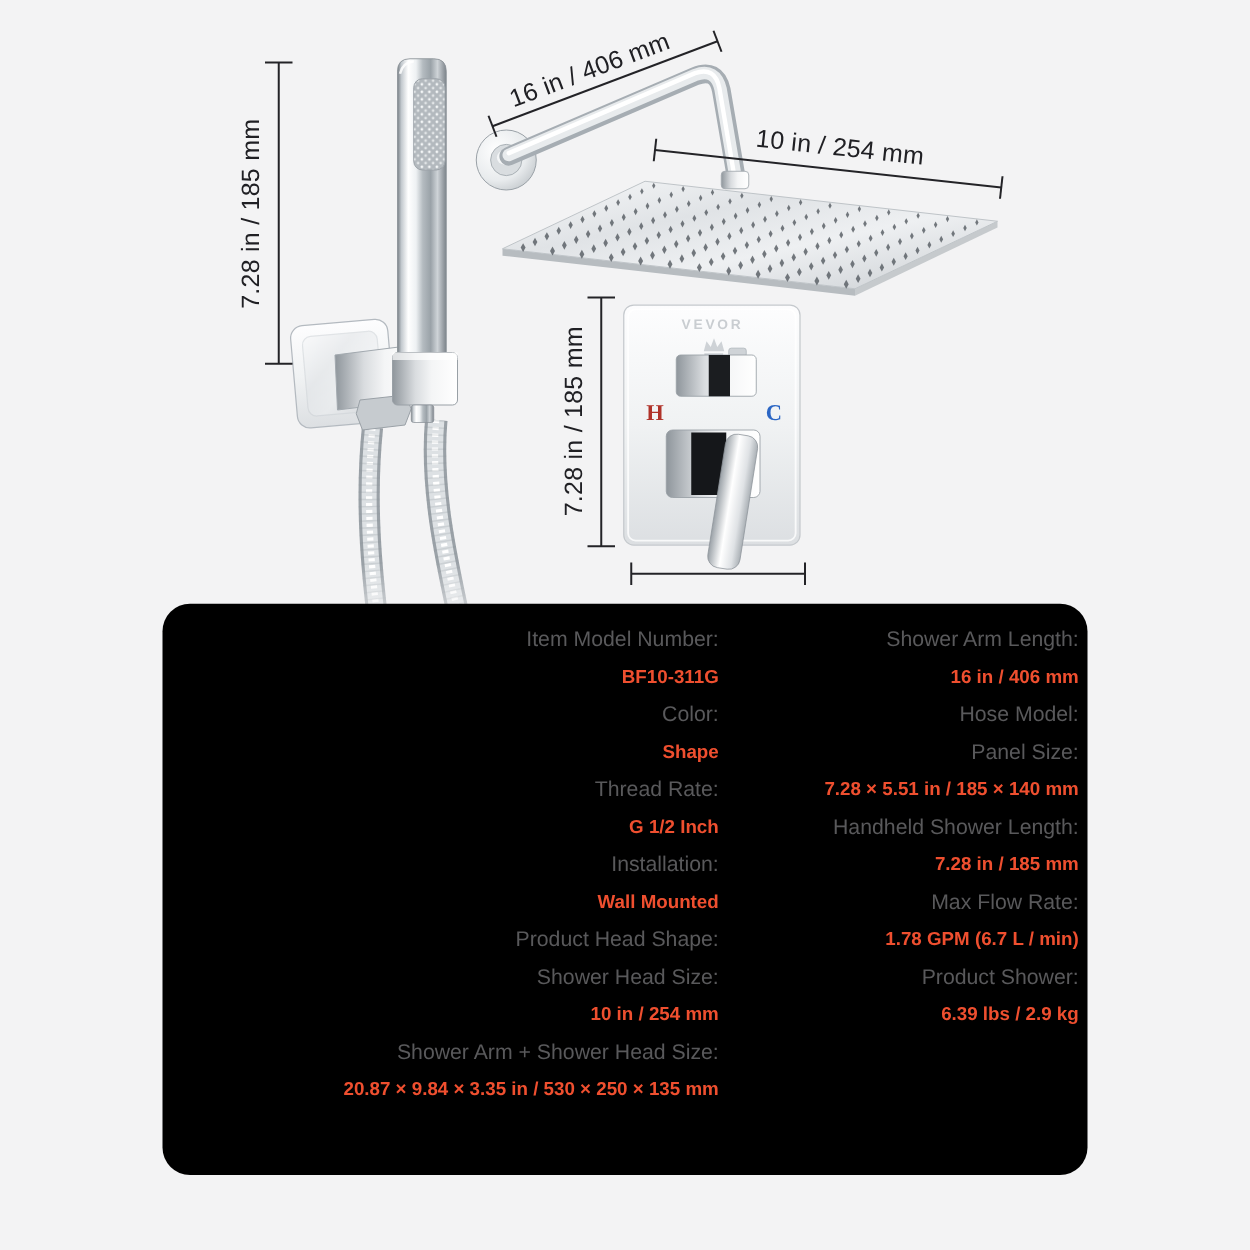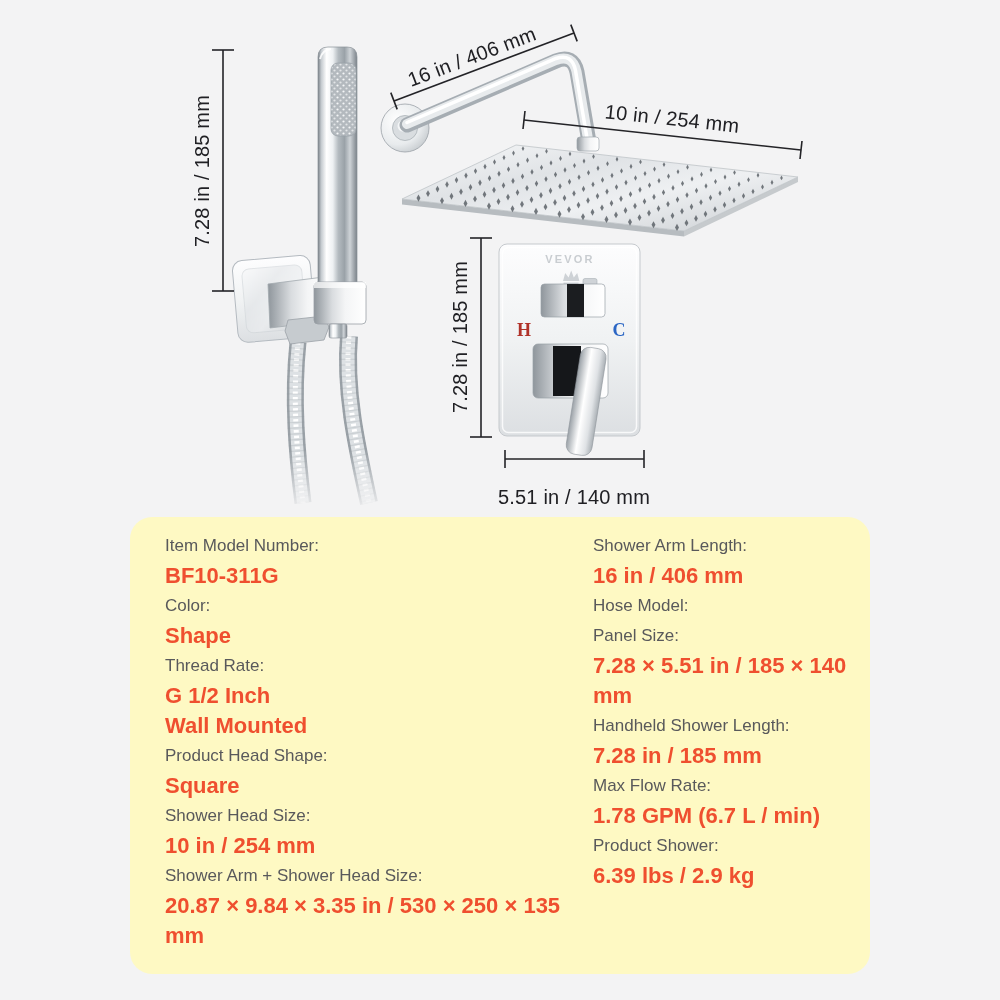--- a/index.html
+++ b/index.html
@@ -8,27 +8,27 @@
     background:#f3f3f4;
     font-family:"Liberation Sans",sans-serif;
   }
   .scene{position:absolute;left:0;top:0}
   .dim{
     position:absolute;font-size:20px;font-weight:500;color:#202024;
     white-space:nowrap;letter-spacing:.2px;
     transform:translate(-50%,-50%) rotate(var(--r,0deg));
   }
   .card{
-    position:absolute;left:130px;top:517px;width:740px;height:457px;
-    background:#fef9c3;border-radius:22px;box-sizing:border-box;
+    position:absolute;left:130px;top:483px;width:740px;height:457px;
+    background:#000000;border-radius:22px;box-sizing:border-box;text-align:right;
   }
   .col{position:absolute;top:14px;left:35px;width:410px}
   .col-right{left:463px;width:270px}
   .spec-label{font-size:17px;color:#59595b;line-height:30px}
-  .spec-value{font-size:22px;font-weight:700;color:#ef4f2f;line-height:30px}
+  .spec-value{font-size:15px;font-weight:700;color:#ef4f2f;line-height:30px}
 </style>
 </head>
 <body>
 
 <svg class="scene" width="1000" height="513" viewBox="0 0 1000 513">
   <defs>
     <linearGradient id="gWand" x1="0" y1="0" x2="1" y2="0">
       <stop offset="0" stop-color="#787f86"></stop>
       <stop offset=".08" stop-color="#c3c9ce"></stop>
       <stop offset=".22" stop-color="#ffffff"></stop>
@@ -347,26 +347,26 @@
         <div class="spec-label">Color:</div>
         <div class="spec-value">Shape</div>
       </div>
 
       <div class="spec-item">
         <div class="spec-label">Thread Rate:</div>
         <div class="spec-value">G 1/2 Inch</div>
       </div>
 
       <div class="spec-item">
+        <div class="spec-label">Installation:</div>
         <div class="spec-value">Wall Mounted</div>
       </div>
 
       <div class="spec-item">
         <div class="spec-label">Product Head Shape:</div>
-        <div class="spec-value">Square</div>
       </div>
 
       <div class="spec-item">
         <div class="spec-label">Shower Head Size:</div>
         <div class="spec-value">10 in / 254 mm</div>
       </div>
 
       <div class="spec-item">
         <div class="spec-label">Shower Arm + Shower Head Size:</div>
         <div class="spec-value">20.87 × 9.84 × 3.35 in / 530 × 250 × 135 mm</div>

